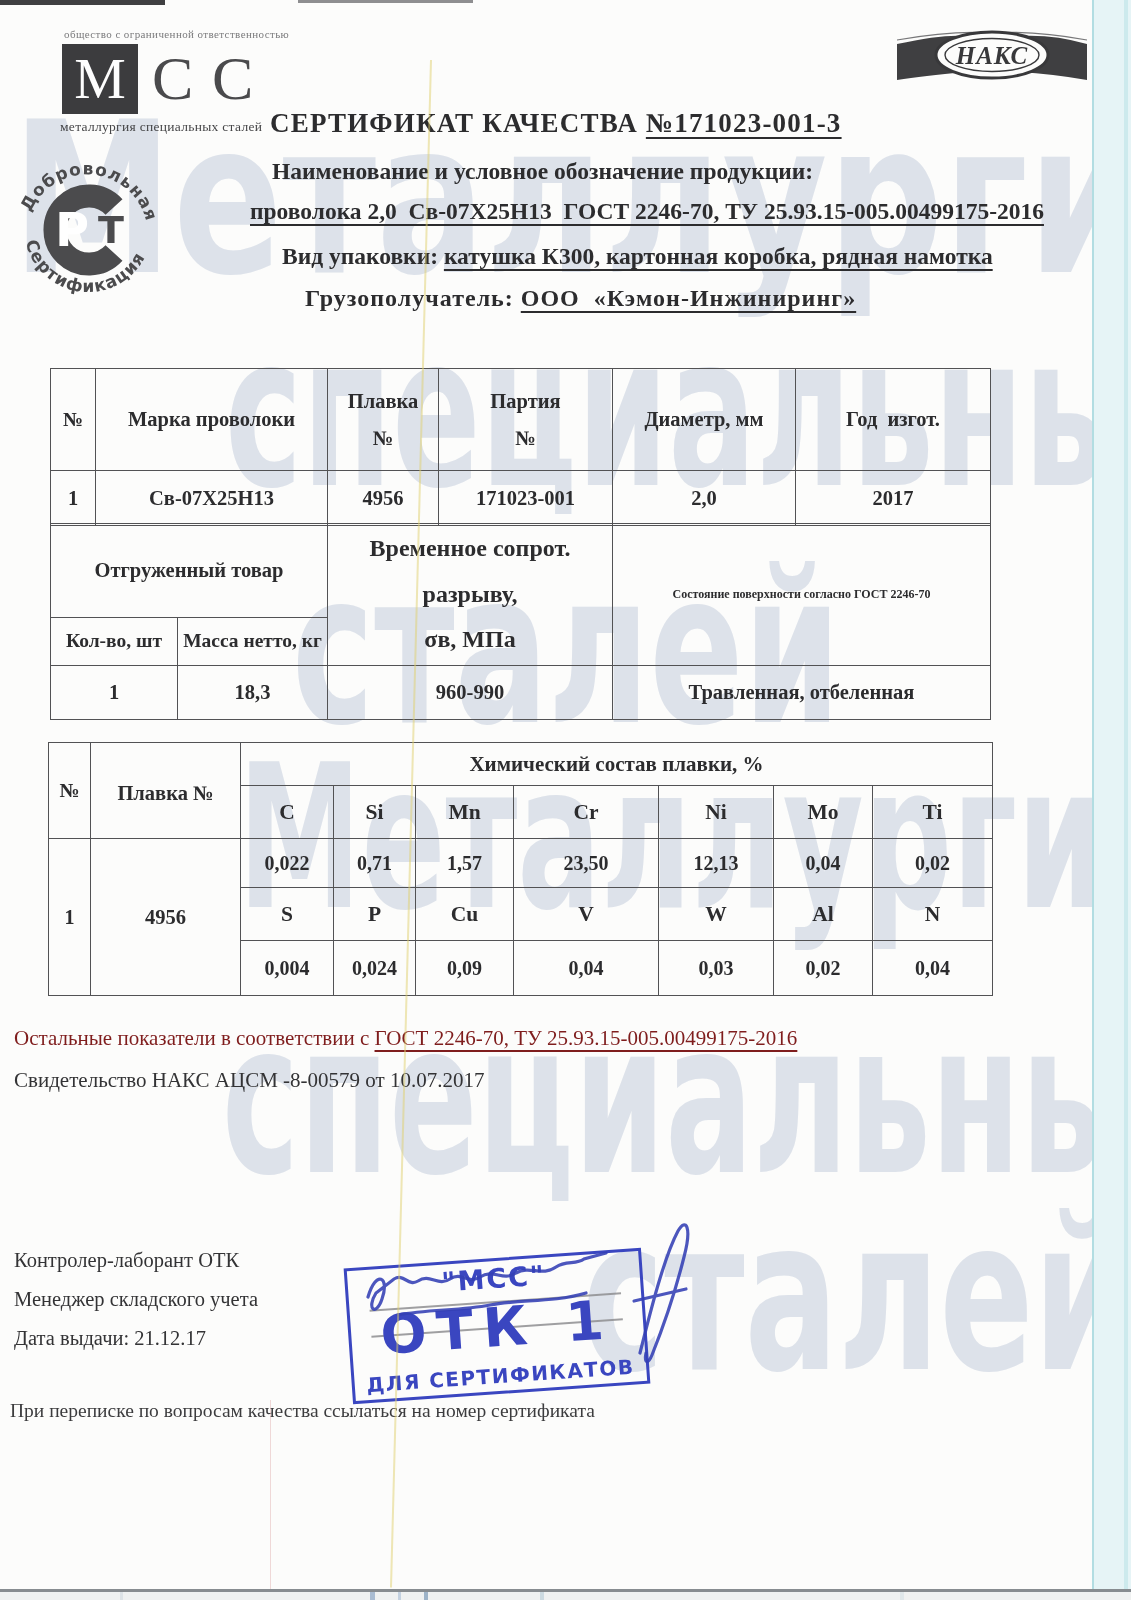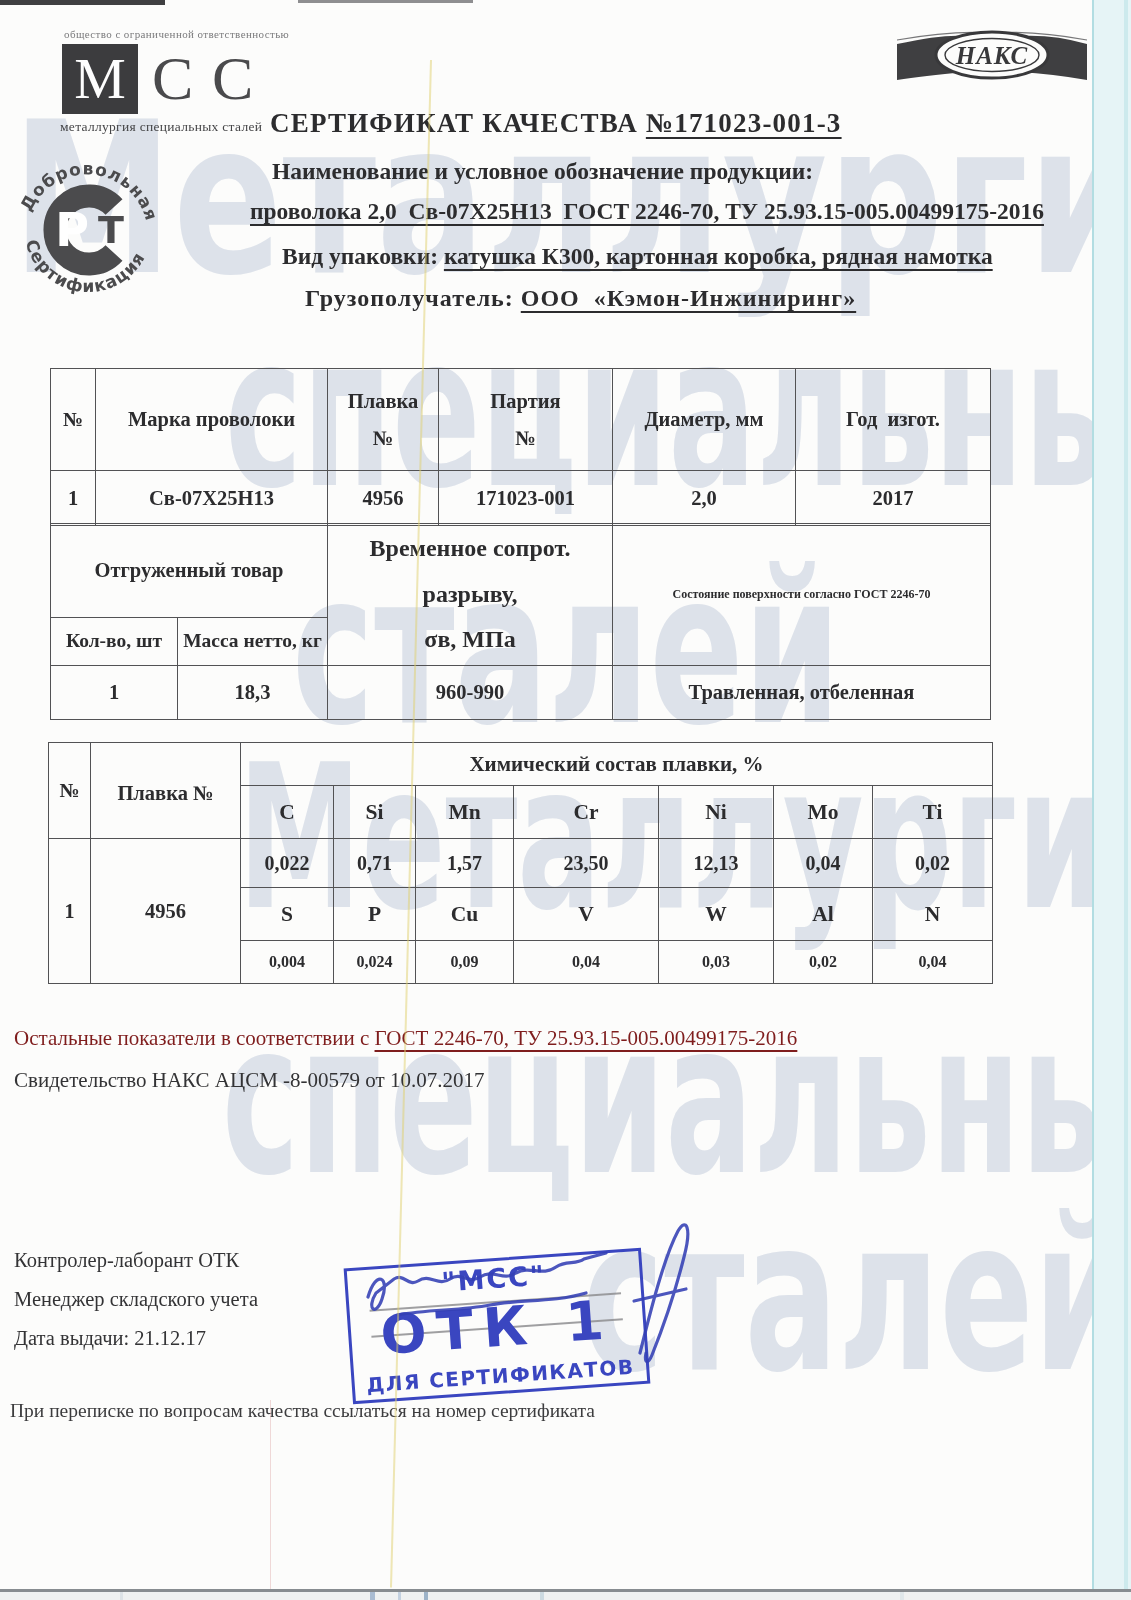--- a/index.html
+++ b/index.html
@@ -186,21 +186,21 @@
   </tr>
   <tr style="height:53px;font-size:21.5px;">
     <td>S</td>
     <td>P</td>
     <td>Cu</td>
     <td>V</td>
     <td>W</td>
     <td>Al</td>
     <td>N</td>
   </tr>
-  <tr style="height:43px;font-size:16px;">
+  <tr style="height:55px;font-size:20px;">
     <td>0,004</td>
     <td>0,024</td>
     <td>0,09</td>
     <td>0,04</td>
     <td>0,03</td>
     <td>0,02</td>
     <td>0,04</td>
   </tr>
   </tbody>
 </table>

